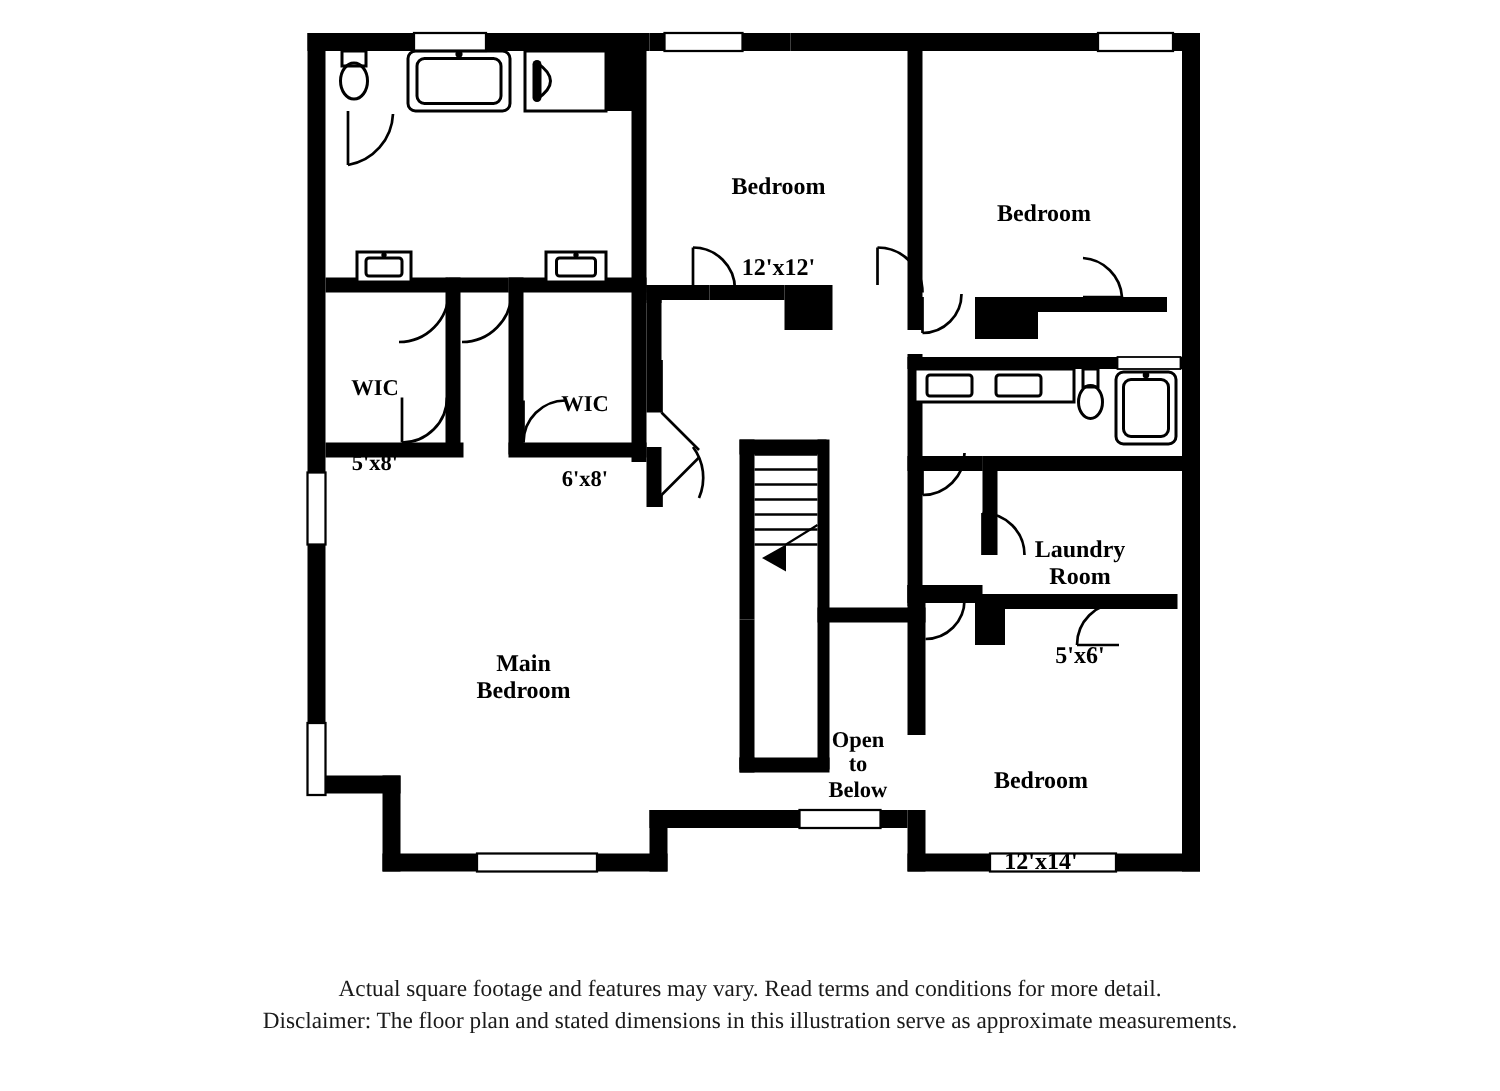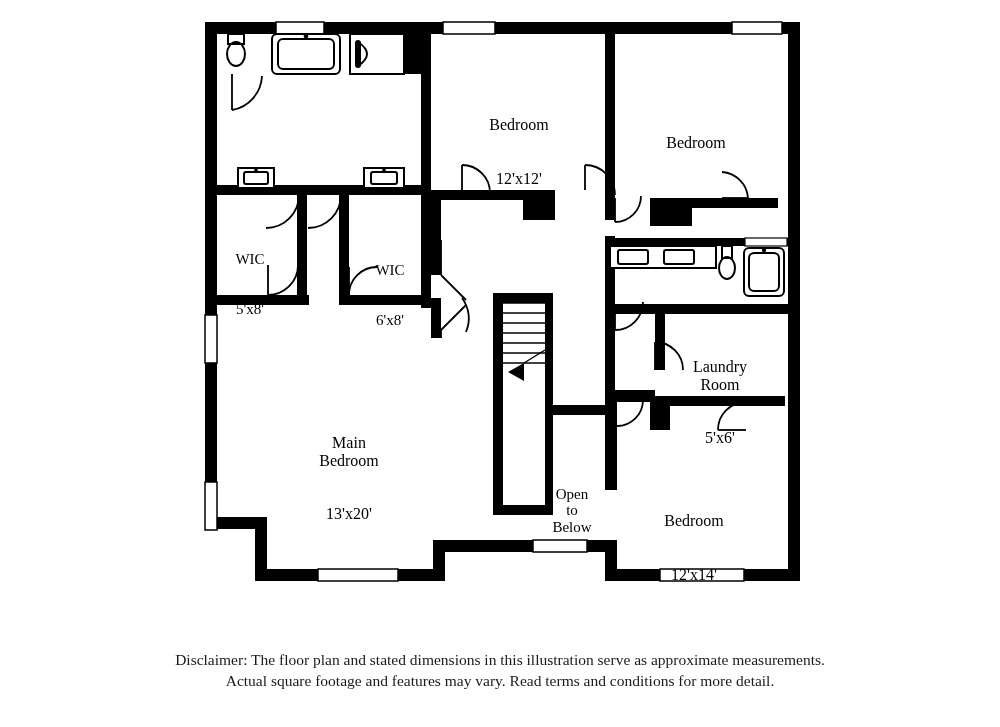--- a/index.html
+++ b/index.html
@@ -18,21 +18,21 @@
     position: absolute;
     left: 0;
     top: 0;
     width: 1000px;
     height: 727px;
   }
   .room-label {
     position: absolute;
     text-align: center;
     font-family: "Liberation Serif", serif;
-    font-weight: normal;
+    font-weight: bold;
     color: #000000;
     line-height: 1.12;
     white-space: pre;
     font-size: 16px;
   }
   .room-label.small {
     font-size: 15px;
   }
   .disclaimer {
     position: absolute;
@@ -258,30 +258,29 @@
 
 <div class="room-label" style="left:630px; top:322px; width:180px;">
   <div>Laundry
 Room</div>
   <div>5'x6'</div>
 </div>
 
 <div class="room-label" style="left:259px; top:398px; width:180px;">
   <div>Main
 Bedroom</div>
-  <div>13'x20'</div>
 </div>
 
 <div class="room-label small" style="left:512px; top:452px; width:120px;">
   <div>Open
 to
 Below</div>
 </div>
 
 <div class="room-label" style="left:604px; top:476px; width:180px;">
   <div>Bedroom</div>
   <div>12'x14'</div>
 </div>
 
 <div class="disclaimer">
+  <div>Actual square footage and features may vary. Read terms and conditions for more detail.</div>
   <div>Disclaimer: The floor plan and stated dimensions in this illustration serve as approximate measurements.</div>
-  <div>Actual square footage and features may vary. Read terms and conditions for more detail.</div>
 </div>
 
 </body></html>

